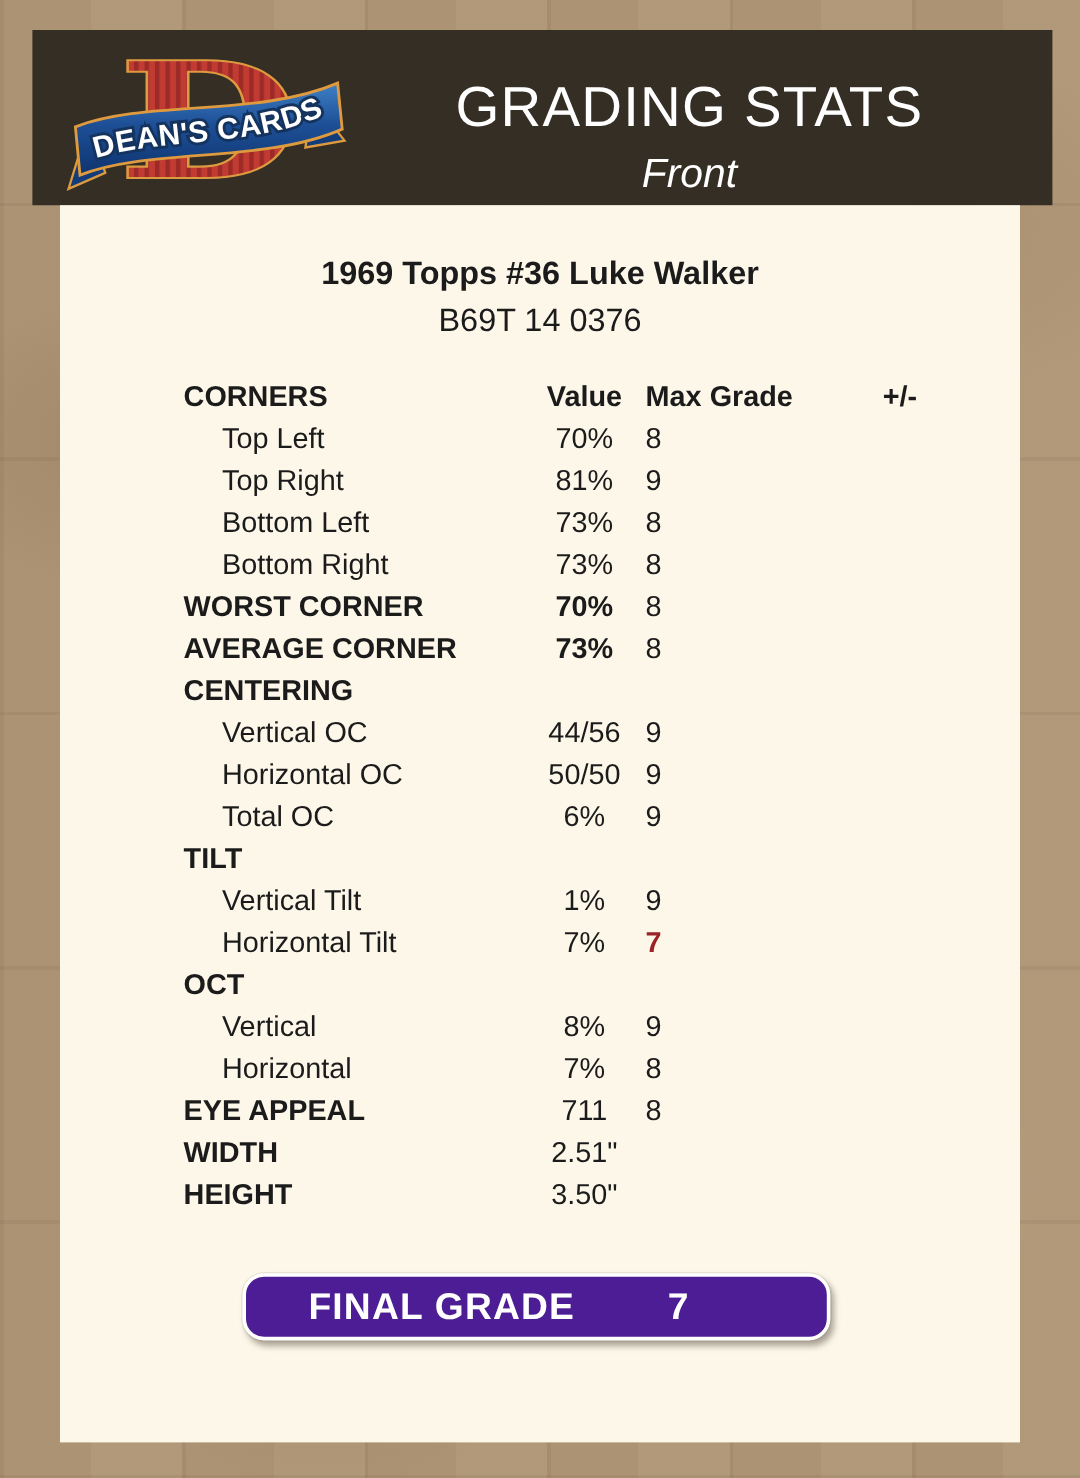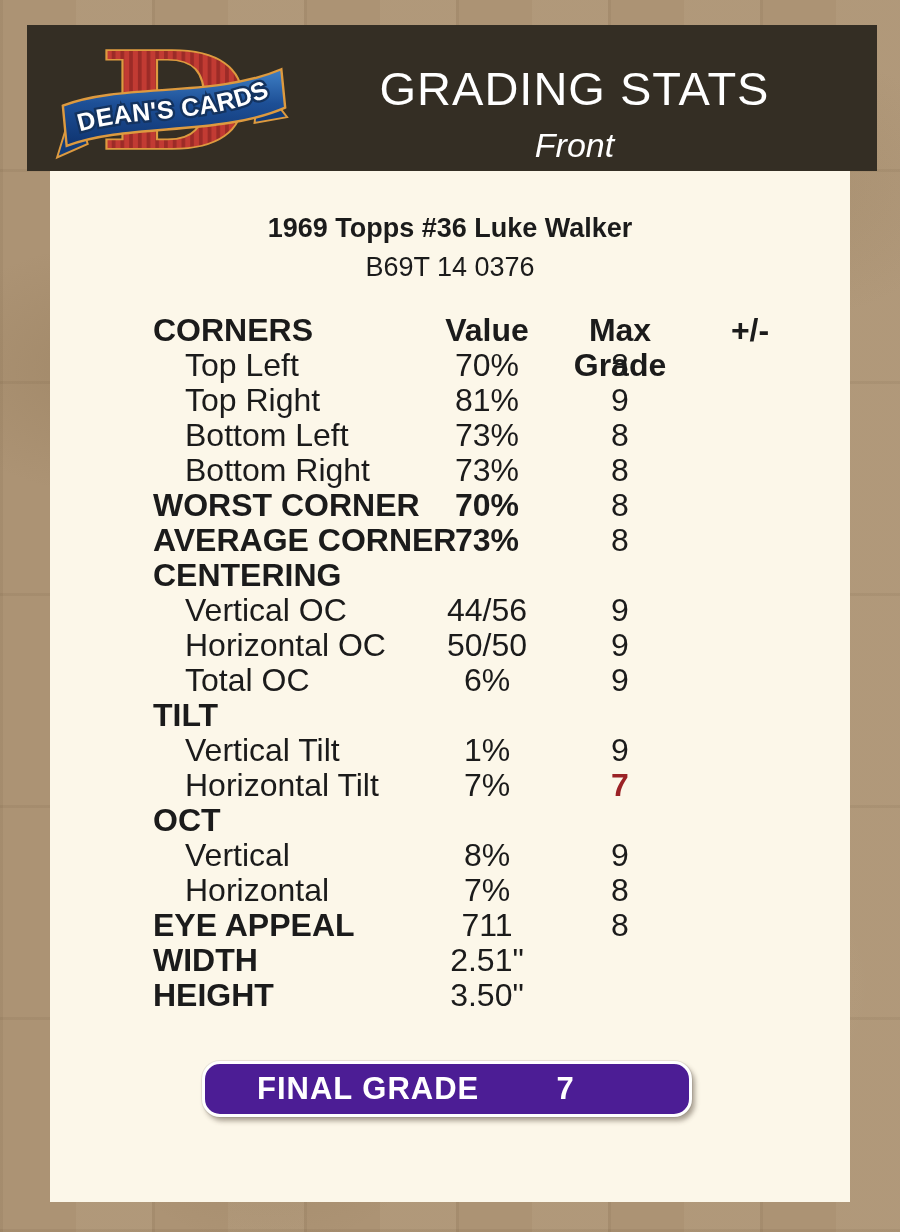--- a/index.html
+++ b/index.html
@@ -41,26 +41,26 @@
   .panel {
     position:absolute; left:50px; top:171px; width:800px; height:1031px;
     background:#FCF7E9;
     color:#1B1B1B;
   }
   .card-title  { margin-top:42px; text-align:center; font-size:27px; font-weight:bold; }
   .card-serial { margin-top:8px;  text-align:center; font-size:27px; }
 
   
   .table { position:absolute; left:0; top:142px; width:100%; }
-  .row { position:relative; height:35px; line-height:35px; font-size:32px; }
+  .row { position:relative; height:35px; line-height:35px; font-size:24px; }
   .row.gap-after { }
   .c-label { position:absolute; left:103px; white-space:nowrap; }
   .c-label.indent { left:135px; }
   .c-value { position:absolute; left:337px; width:200px; text-align:center; }
-  .c-grade { position:absolute; left:500px; width:140px; text-align:center; }
+  .c-grade { position:absolute; left:488px; width:140px; text-align:left; }
   .c-pm    { position:absolute; left:660px; width:80px;  text-align:center; }
   .bold { font-weight:bold; }
   .grade-alert { color:#9B2226; font-weight:bold; }
 
   
   .final-grade {
     position:absolute; left:152px; top:890px; width:484px; height:50px;
     background:#4c1d95;
     border:3px solid #FFFFFF; border-radius:18px;
     box-shadow: 3px 4px 5px rgba(70,58,45,0.45), 0 0 0 1px rgba(0,0,0,0.07);

